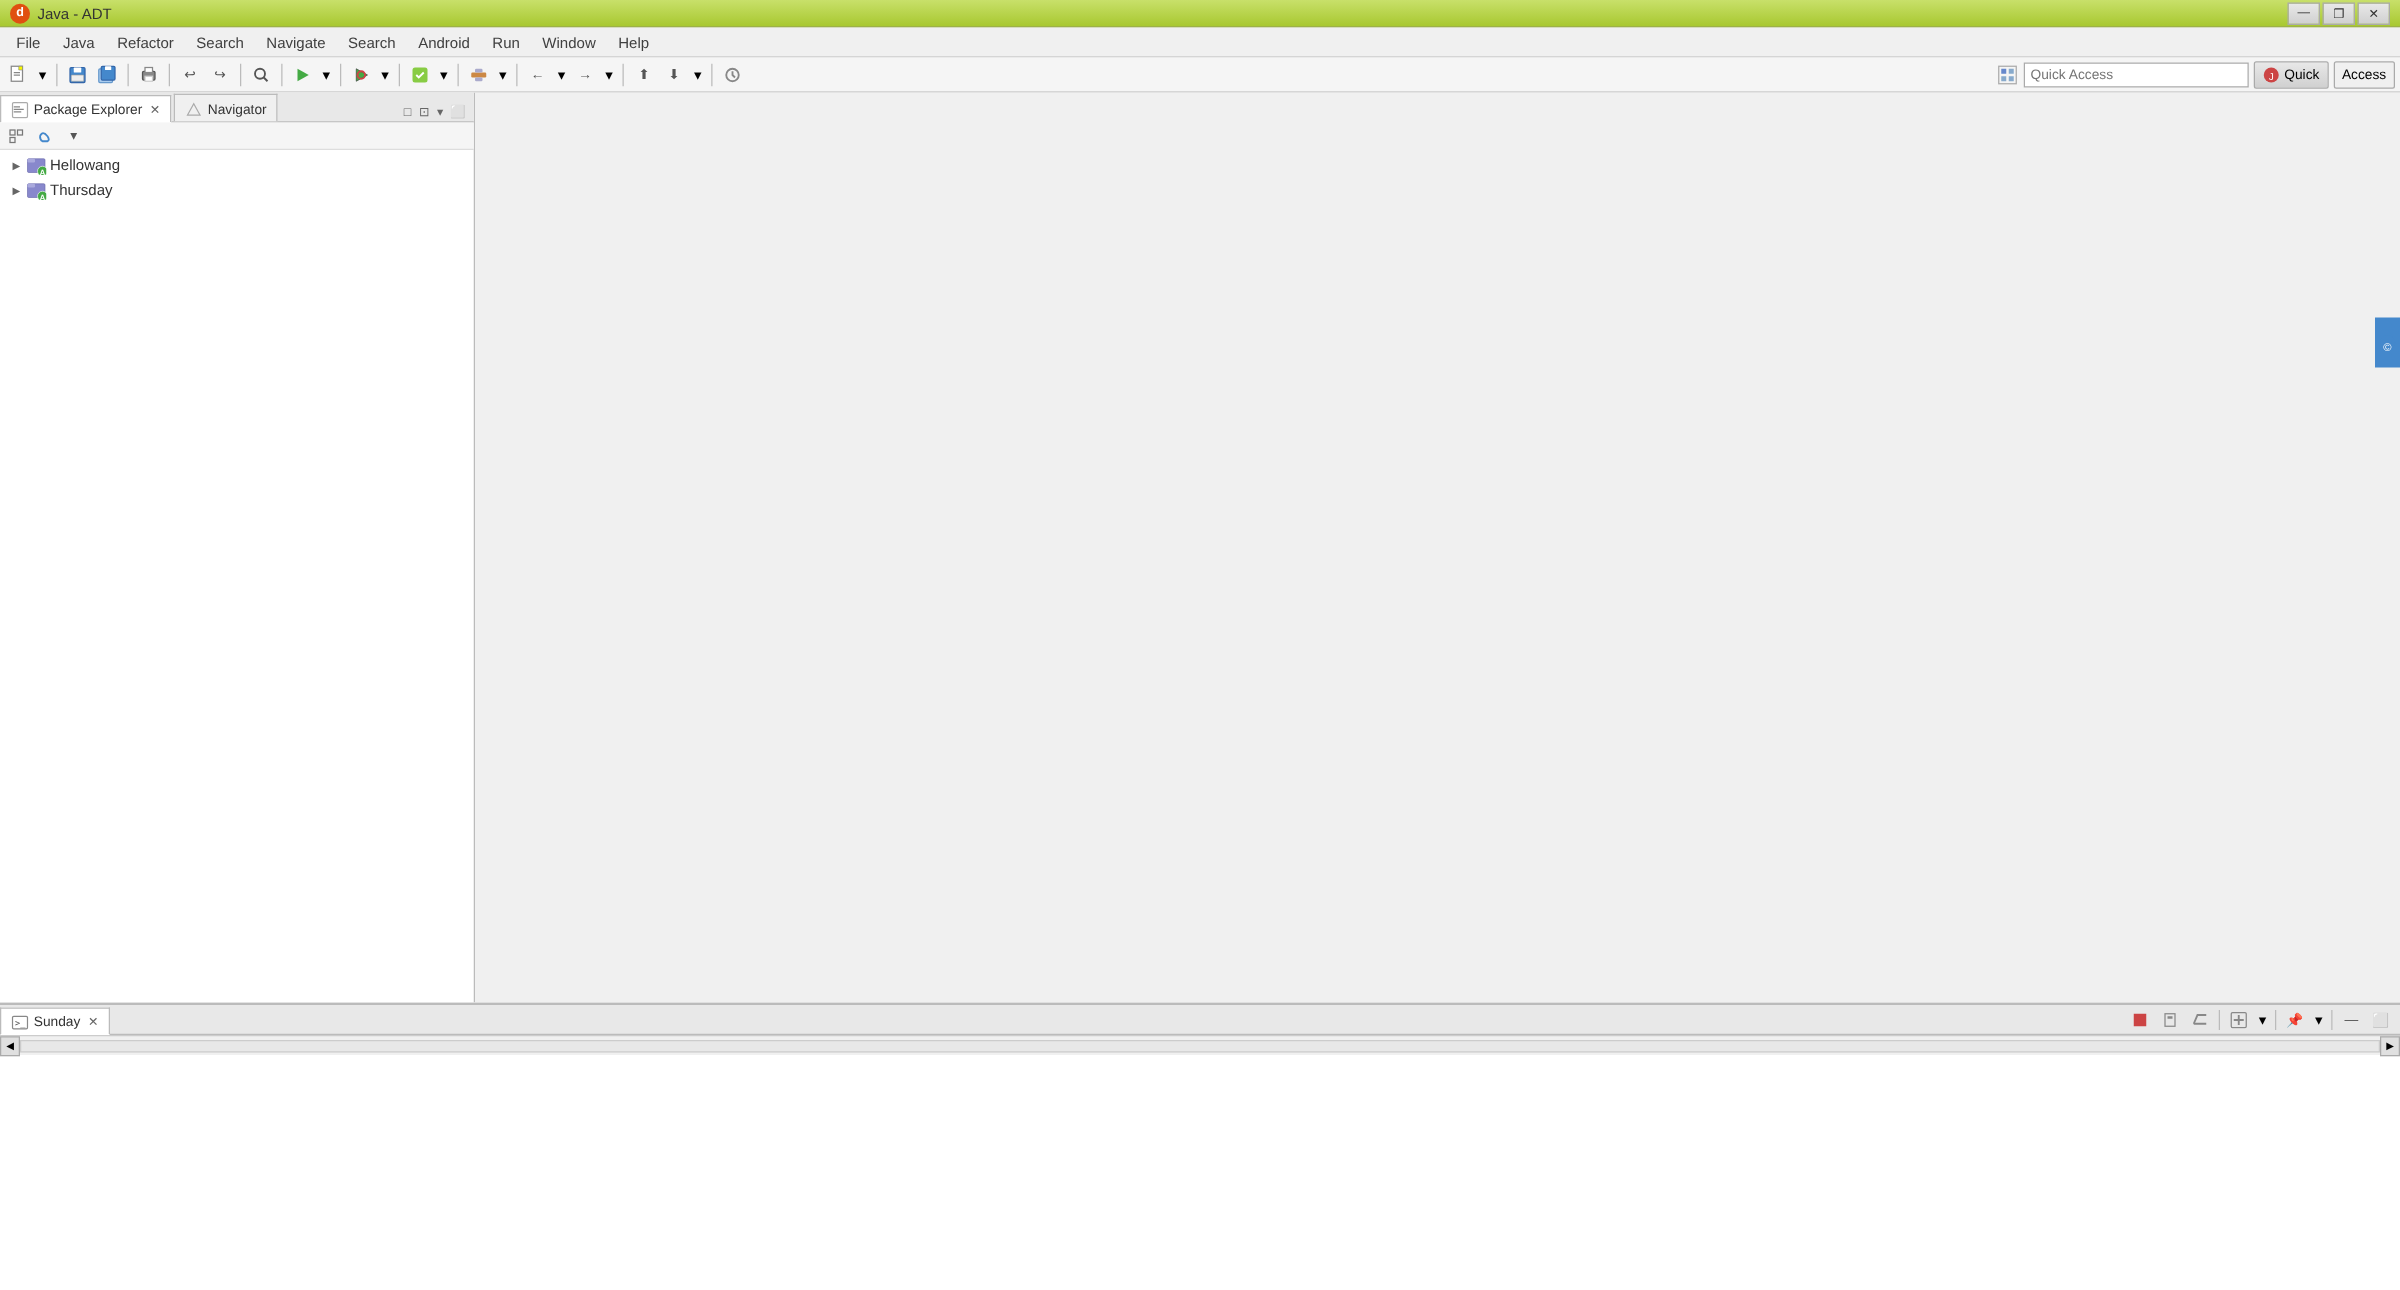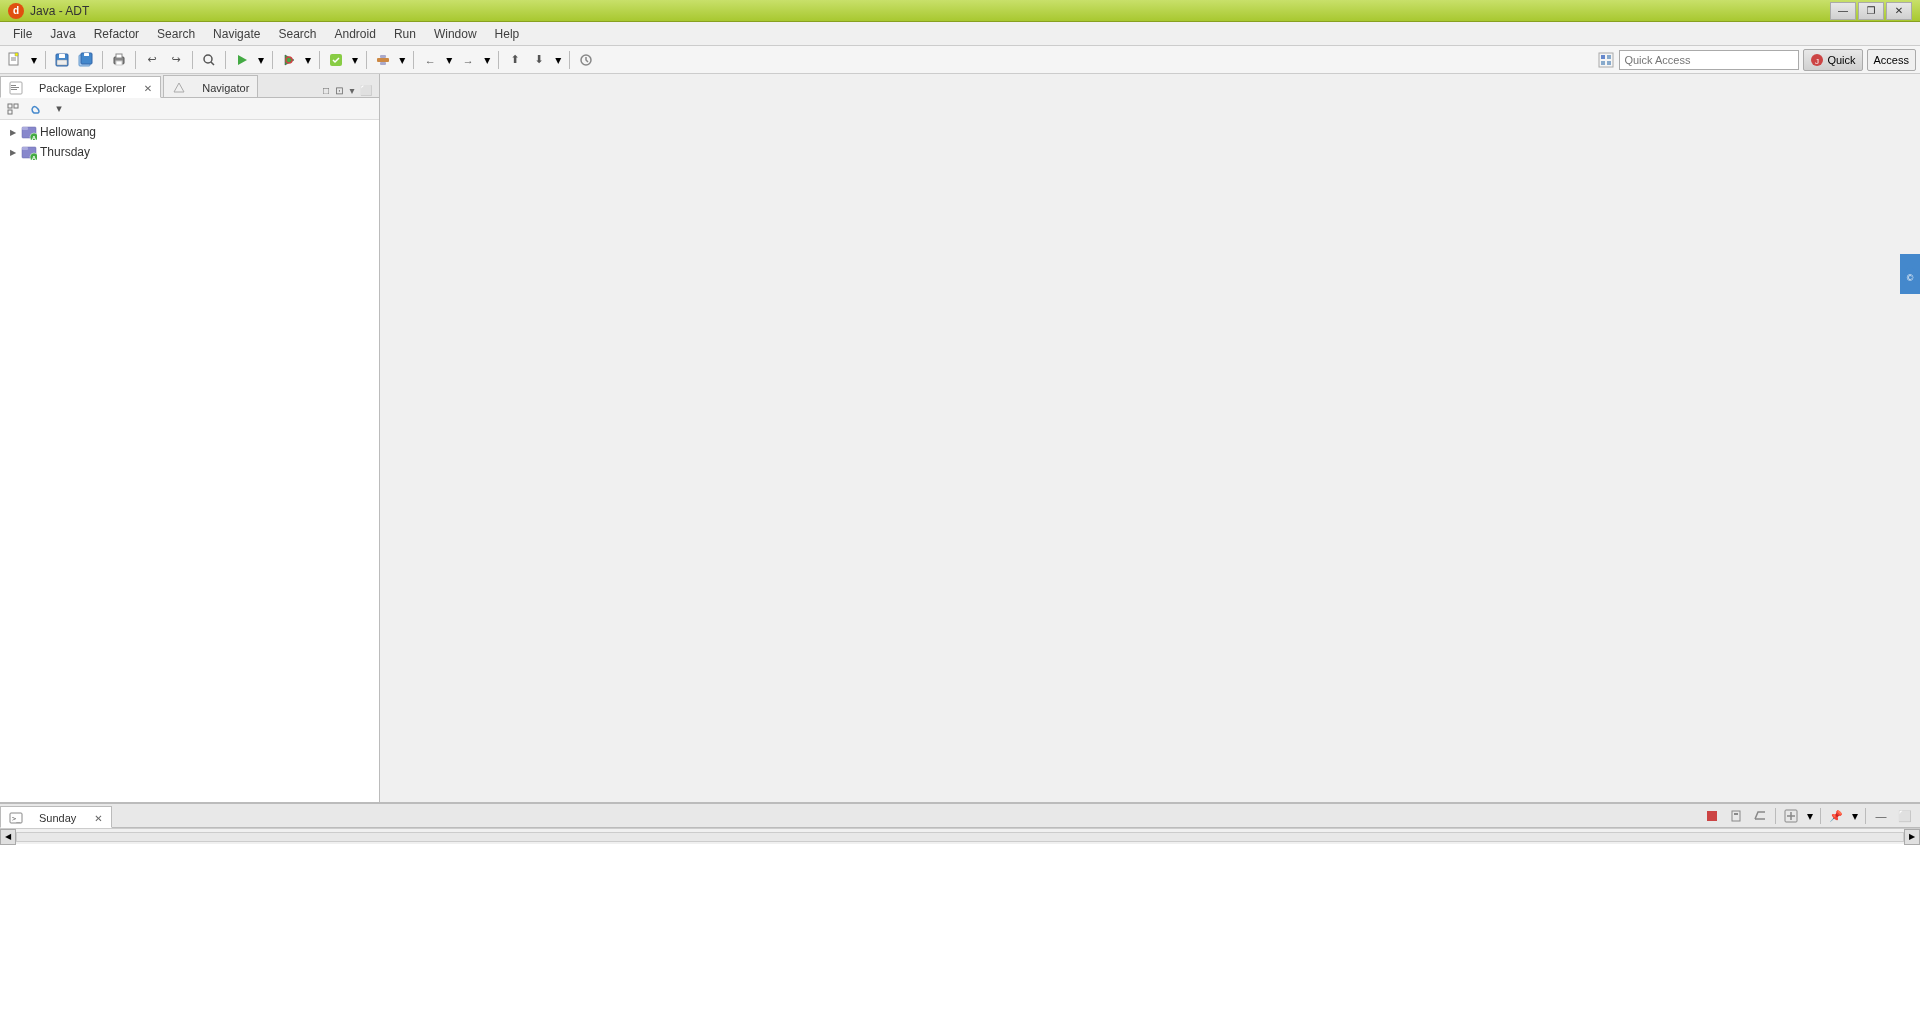--- a/index.html
+++ b/index.html
@@ -177,21 +177,21 @@
     .panel-tab {
       padding: 2px 8px 0 8px;
       font-size: 11px;
       cursor: pointer;
       border: 1px solid #bbb;
       border-bottom: none;
       background: #f0f0f0;
       height: 22px;
       display: flex;
       align-items: center;
-      gap: 16px;
+      gap: 4px;
       color: #333;
       margin-right: 2px;
     }
     .panel-tab.active {
       background: white;
       border-bottom: 1px solid white;
       margin-bottom: -1px;
       z-index: 1;
     }
     .tab-close {

